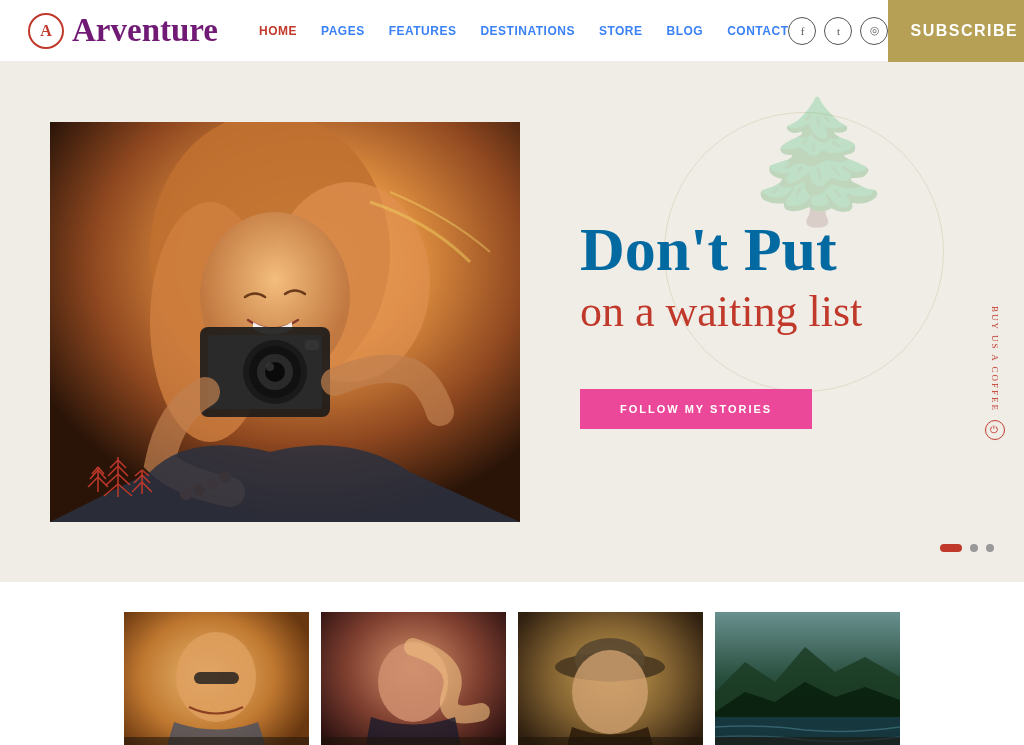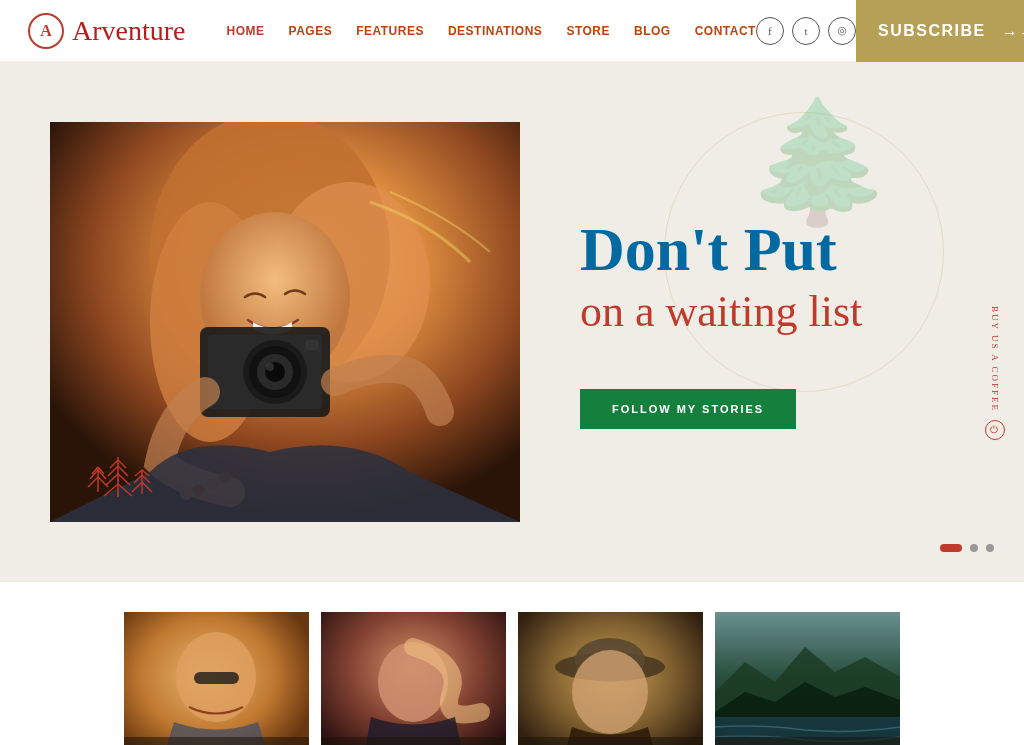--- a/index.html
+++ b/index.html
@@ -11,26 +11,26 @@
       padding: 0 28px; height: 62px; background: #fff;
       border-bottom: 1px solid #eee; position: relative; z-index: 10;
     }
     .logo-area { display: flex; align-items: center; gap: 8px; }
     .logo-circle {
       width: 36px; height: 36px; border-radius: 50%; border: 2px solid #c0392b;
       display: flex; align-items: center; justify-content: center;
       font-size: 16px; font-weight: bold; color: #c0392b; font-family: Georgia, serif;
     }
     .logo-text {
-      font-family: 'Brush Script MT', cursive; font-size: 28px; color: #b91c1c;
+      font-family: 'Brush Script MT', cursive; font-size: 33px; color: #701a75; font-weight: bold;
     }
     nav { display: flex; align-items: center; gap: 24px; margin-left: 41px; }
     nav a {
       text-decoration: none; font-size: 12px; font-weight: 600; letter-spacing: 0.5px;
-      color: #c2410c; font-family: Arial, sans-serif; text-transform: uppercase;
+      color: #3b82f6; font-family: Arial, sans-serif; text-transform: uppercase;
     }
     nav a.active { color: #c0392b; }
     .social-icons { display: flex; align-items: center; gap: 8px; }
     .social-btn {
       width: 28px; height: 28px; border-radius: 50%; border: 1.5px solid #555;
       display: flex; align-items: center; justify-content: center;
       color: #555; font-size: 11px; cursor: pointer;
     }
     .subscribe-btn {
       background: #b5a055; color: #fff; border: none; padding: 0 22px;
@@ -69,22 +69,22 @@
     .hero-content { flex: 1; padding-left: 20px; position: relative; z-index: 2; }
     .hero-title-main {
       font-family: 'Georgia', serif; font-size: 62px; font-weight: 900;
       color: #0369a1; line-height: 1.1; margin-bottom: 0;
     }
     .hero-title-script {
       font-family: 'Brush Script MT', cursive; font-size: 44px; color: #c0392b;
       display: block; margin-bottom: 39px; line-height: 1.3;
     }
     .follow-btn {
-      background: #15803d; color: #fff; border: none;
-      padding: 14px 32px; font-size: 11px; font-weight: 700; letter-spacing: 2px;
+      background: #ec4899; color: #fff; border: none;
+      padding: 14px 40px; font-size: 11px; font-weight: 700; letter-spacing: 2px;
       text-transform: uppercase; cursor: pointer; margin-top: 10px;
     }
 
     
     .slider-dots {
       position: absolute; bottom: 30px; right: 30px; display: flex; align-items: center; gap: 8px;
     }
     .dot { width: 8px; height: 8px; border-radius: 50%; background: #999; }
     .dot.active { width: 22px; border-radius: 4px; background: #c0392b; }
 

